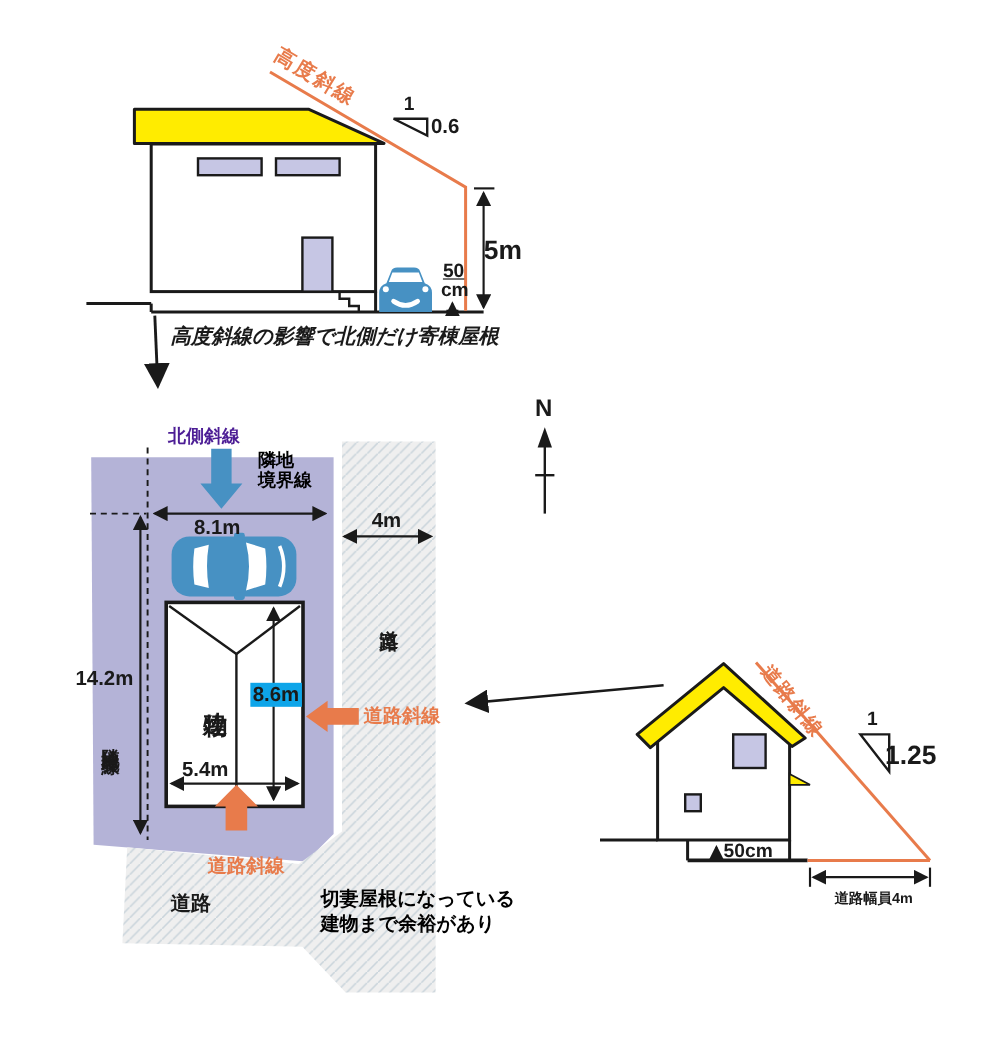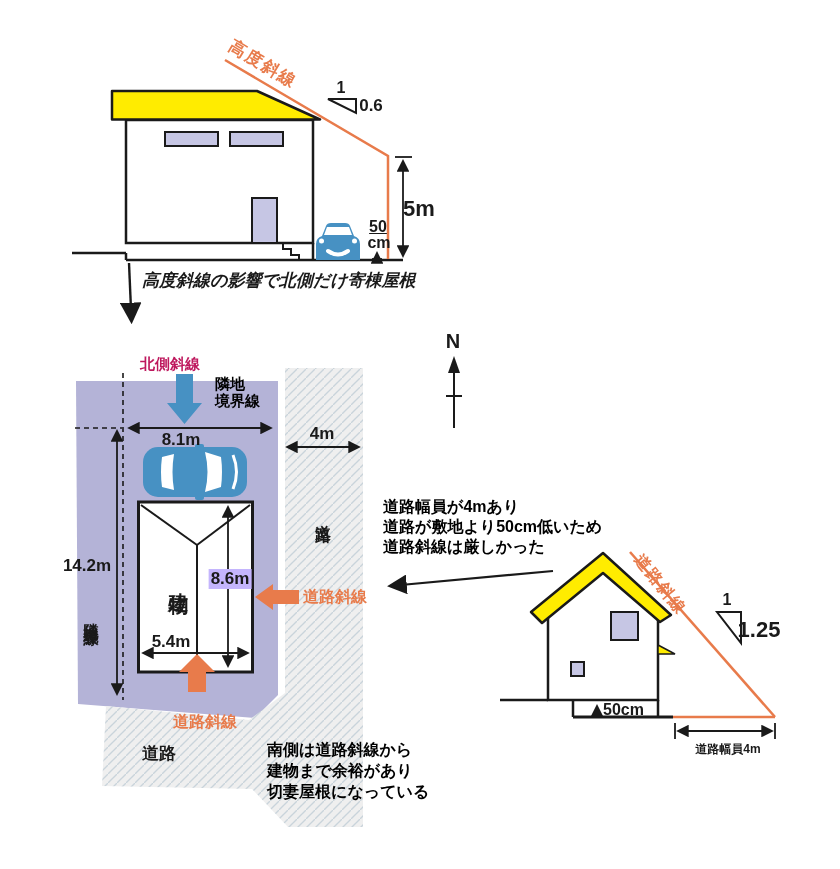--- a/index.html
+++ b/index.html
@@ -3,26 +3,26 @@
 <meta charset="utf-8">
 <style>
   html,body{margin:0;padding:0;background:#ffffff;}
   #stage{position:relative;width:840px;height:869px;background:#ffffff;overflow:hidden;
          font-family:"Liberation Sans","DejaVu Sans",sans-serif;}
   svg{position:absolute;left:0;top:0;}
   .lbl{position:absolute;transform:translate(-50%,-50%);white-space:nowrap;
        font-weight:bold;color:#1a1a1a;}
   .left{transform:none;}
   .orange{color:#E87B4B;}
-  .blue{color:#be185d;}
+  .blue{color:#4c1d95;}
   .rot31{transform:translate(-50%,-50%) rotate(31deg);letter-spacing:2px;}
   .rot51{transform:translate(-50%,-50%) rotate(51deg);letter-spacing:2px;}
   .vtext{position:absolute;writing-mode:vertical-rl;text-orientation:upright;
          font-weight:bold;color:#1a1a1a;white-space:nowrap;letter-spacing:2px;}
-  .whitebg{background:#c4b5fd;padding:0 2px;}
+  .whitebg{background:#0ea5e9;padding:0 2px;}
   .note div{white-space:nowrap;font-weight:bold;}
 </style>
 </head>
 <body>
 
 <div id="stage">
 
 <svg width="840" height="869" viewBox="0 0 840 869">
   <defs>
     <pattern id="hatch" patternUnits="userSpaceOnUse" width="9" height="9">
@@ -186,30 +186,24 @@
 <div class="lbl" style="left:87px;top:566px;font-size:17px;">14.2m</div>
 <div class="vtext" style="left:166px;top:577px;font-size:20px;">建物</div>
 <div class="lbl whitebg" style="left:230px;top:579px;font-size:17px;">8.6m</div>
 <div class="lbl" style="left:171px;top:642px;font-size:17px;">5.4m</div>
 <div class="lbl orange" style="left:335px;top:597px;font-size:16px;">道路斜線</div>
 <div class="lbl orange" style="left:205px;top:722px;font-size:16px;">道路斜線</div>
 <div class="vtext" style="left:81px;top:611px;font-size:15px;">隣地境界線</div>
 <div class="vtext" style="left:312px;top:512px;font-size:16px;">道路</div>
 <div class="lbl" style="left:159px;top:753px;font-size:17px;">道路</div>
 
-<div class="note" style="position:absolute;left:383px;top:497px;font-size:16px;line-height:20px;">
-  <div>道路幅員が4mあり</div>
-  <div>道路が敷地より50cm低いため</div>
-  <div>道路斜線は厳しかった</div>
-</div>
 
 <div class="note" style="position:absolute;left:267px;top:739px;font-size:16px;line-height:21px;">
-  <div>南側は道路斜線から</div>
+  <div>切妻屋根になっている</div>
   <div>建物まで余裕があり</div>
-  <div>切妻屋根になっている</div>
 </div>
 
 <div class="lbl orange rot51" style="left:660px;top:585px;font-size:16px;">道路斜線</div>
 <div class="lbl" style="left:727px;top:600px;font-size:16px;">1</div>
 <div class="lbl" style="left:759px;top:630px;font-size:22px;">1.25</div>
 <div class="lbl left" style="left:603px;top:701px;font-size:16px;">50cm</div>
 <div class="lbl" style="left:728px;top:749px;font-size:12px;">道路幅員4m</div>
 
 </div>
 

